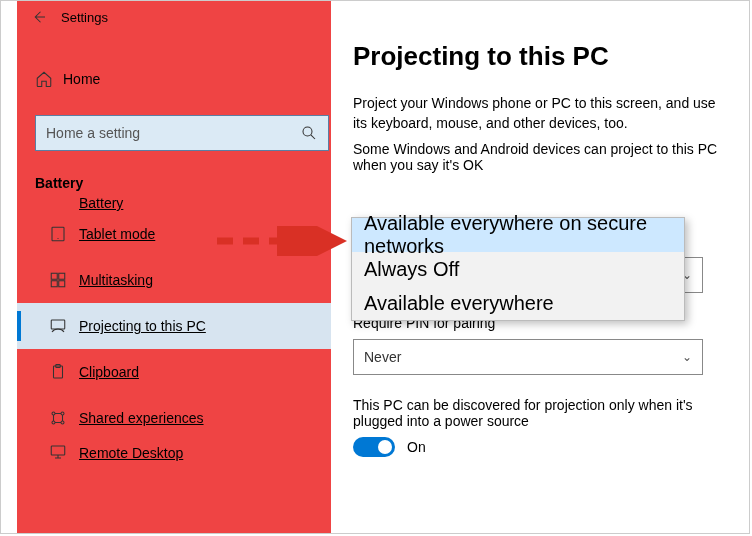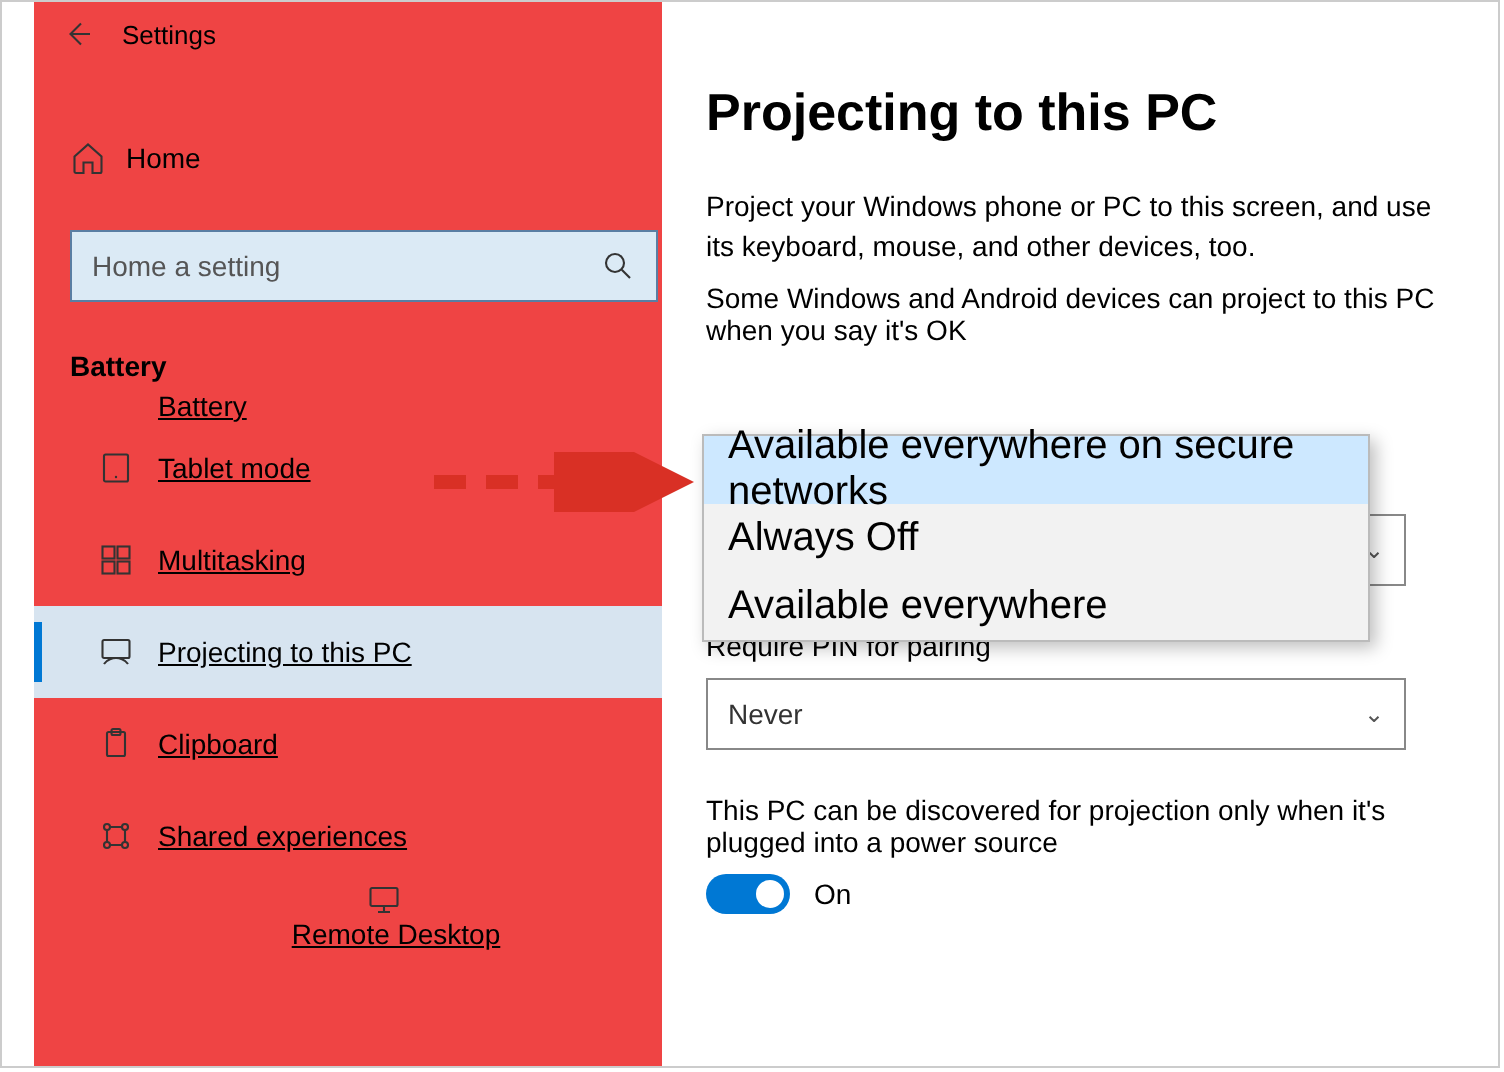--- a/index.html
+++ b/index.html
@@ -127,22 +127,21 @@
   }
   .nav-item.active {
     background: #d7e4f0;
   }
   .nav-item.cutoff-top {
     height: 20px;
     align-items: flex-end;
   }
   .nav-item.cutoff-bot {
     height: 20px;
-    align-items: center;
-    flex-direction: column;
+    align-items: flex-end;
   }
   
   .main {
     position: absolute;
     left: 330px;
     right: 0;
     top: 0;
     bottom: 0;
     padding: 40px 22px 0 22px;
     background: #fff;

